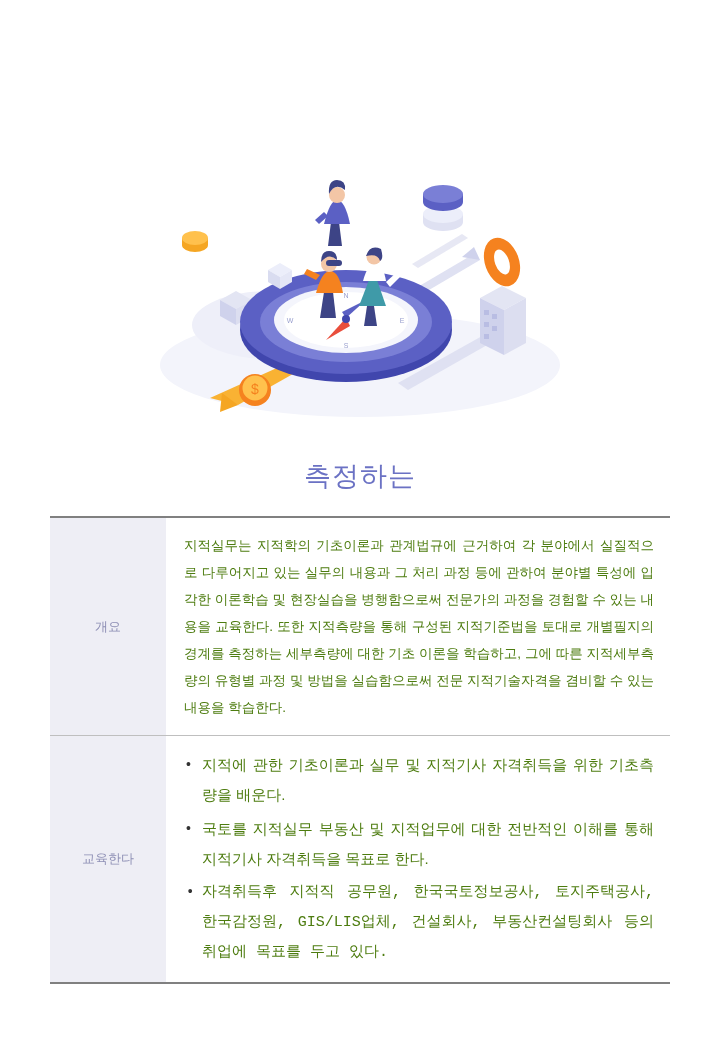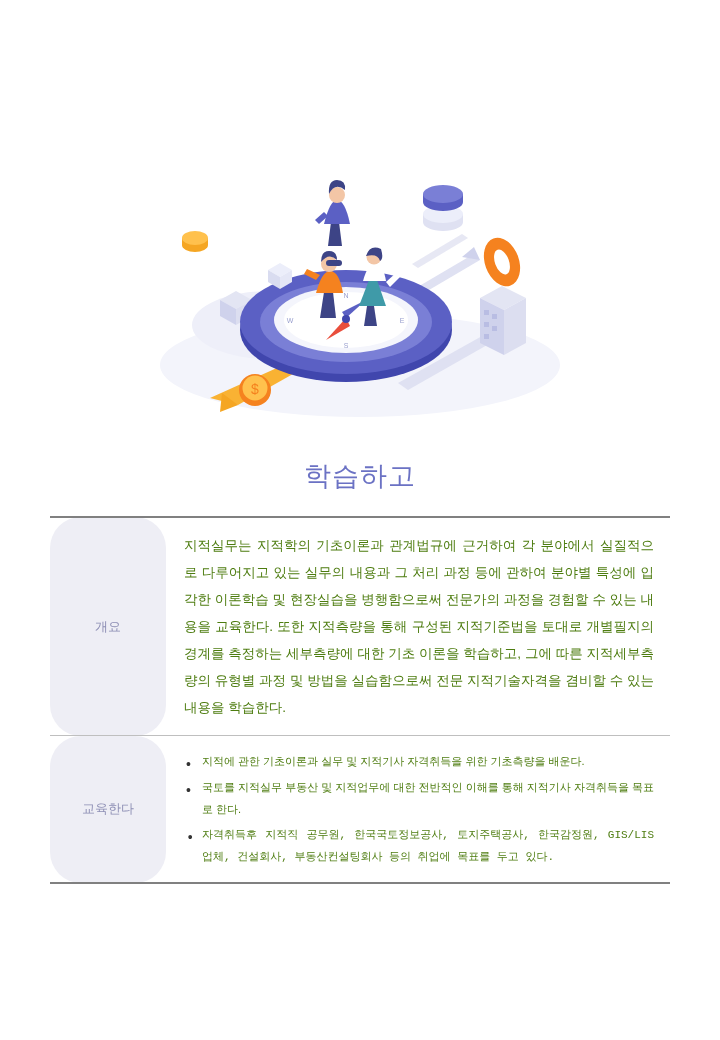--- a/index.html
+++ b/index.html
@@ -59,41 +59,40 @@
     border-top: 1px solid #bfbfbf;
   }
   .info-table td.label {
     width: 108px;
     background: #eeeef5;
     color: #8e8fb5;
     font-size: 13px;
     text-align: center;
     vertical-align: middle;
     padding: 10px 4px;
-    border-radius: 31px;
   }
   .info-table td.content {
     padding: 14px 16px 14px 18px;
     font-size: 13.5px;
     line-height: 2.0;
     color: #4d7c0f;
     vertical-align: top;
     text-align: justify;
   }
   .goals {
     margin: 0;
     padding: 0;
     list-style: none;
   }
   .goals li {
     position: relative;
     padding-left: 18px;
     margin-bottom: 4px;
     line-height: 2.0;
-    font-size: 11px;
+    font-size: 15px;
   }
   .goals li:last-child { margin-bottom: 0; font-family: Liberation Mono, monospace; }
   .goals li::before {
     content: "\2022";
     position: absolute;
     left: 2px;
     top: 0;
     color: #333;
     font-size: 14px;
   }
@@ -218,21 +217,21 @@
       </g>
 
       <g>
         <path d="M118 120 L130 113 L142 120 L130 127 Z" fill="#eceefa"></path>
         <path d="M118 120 L130 127 L130 139 L118 132 Z" fill="#d9dcf0"></path>
         <path d="M142 120 L130 127 L130 139 L142 132 Z" fill="#e5e7f6"></path>
       </g>
     </svg>
   </div>
 
-  <div class="title">학습하고</div>
+  <div class="title">측정하는</div>
 
   <table class="info-table">
     <tbody>
       <tr>
         <td class="label">개요</td>
         <td class="content">지적실무는 지적학의 기초이론과 관계법규에 근거하여 각 분야에서 실질적으로 다루어지고 있는 실무의 내용과 그 처리 과정 등에 관하여 분야별 특성에 입각한 이론학습 및 현장실습을 병행함으로써 전문가의 과정을 경험할 수 있는 내용을 교육한다. 또한 지적측량을 통해 구성된 지적기준법을 토대로 개별필지의 경계를 측정하는 세부측량에 대한 기초 이론을 학습하고, 그에 따른 지적세부측량의 유형별 과정 및 방법을 실습함으로써 전문 지적기술자격을 겸비할 수 있는 내용을 학습한다.</td>
       </tr>
       <tr>
         <td class="label">교육한다</td>
         <td class="content">

